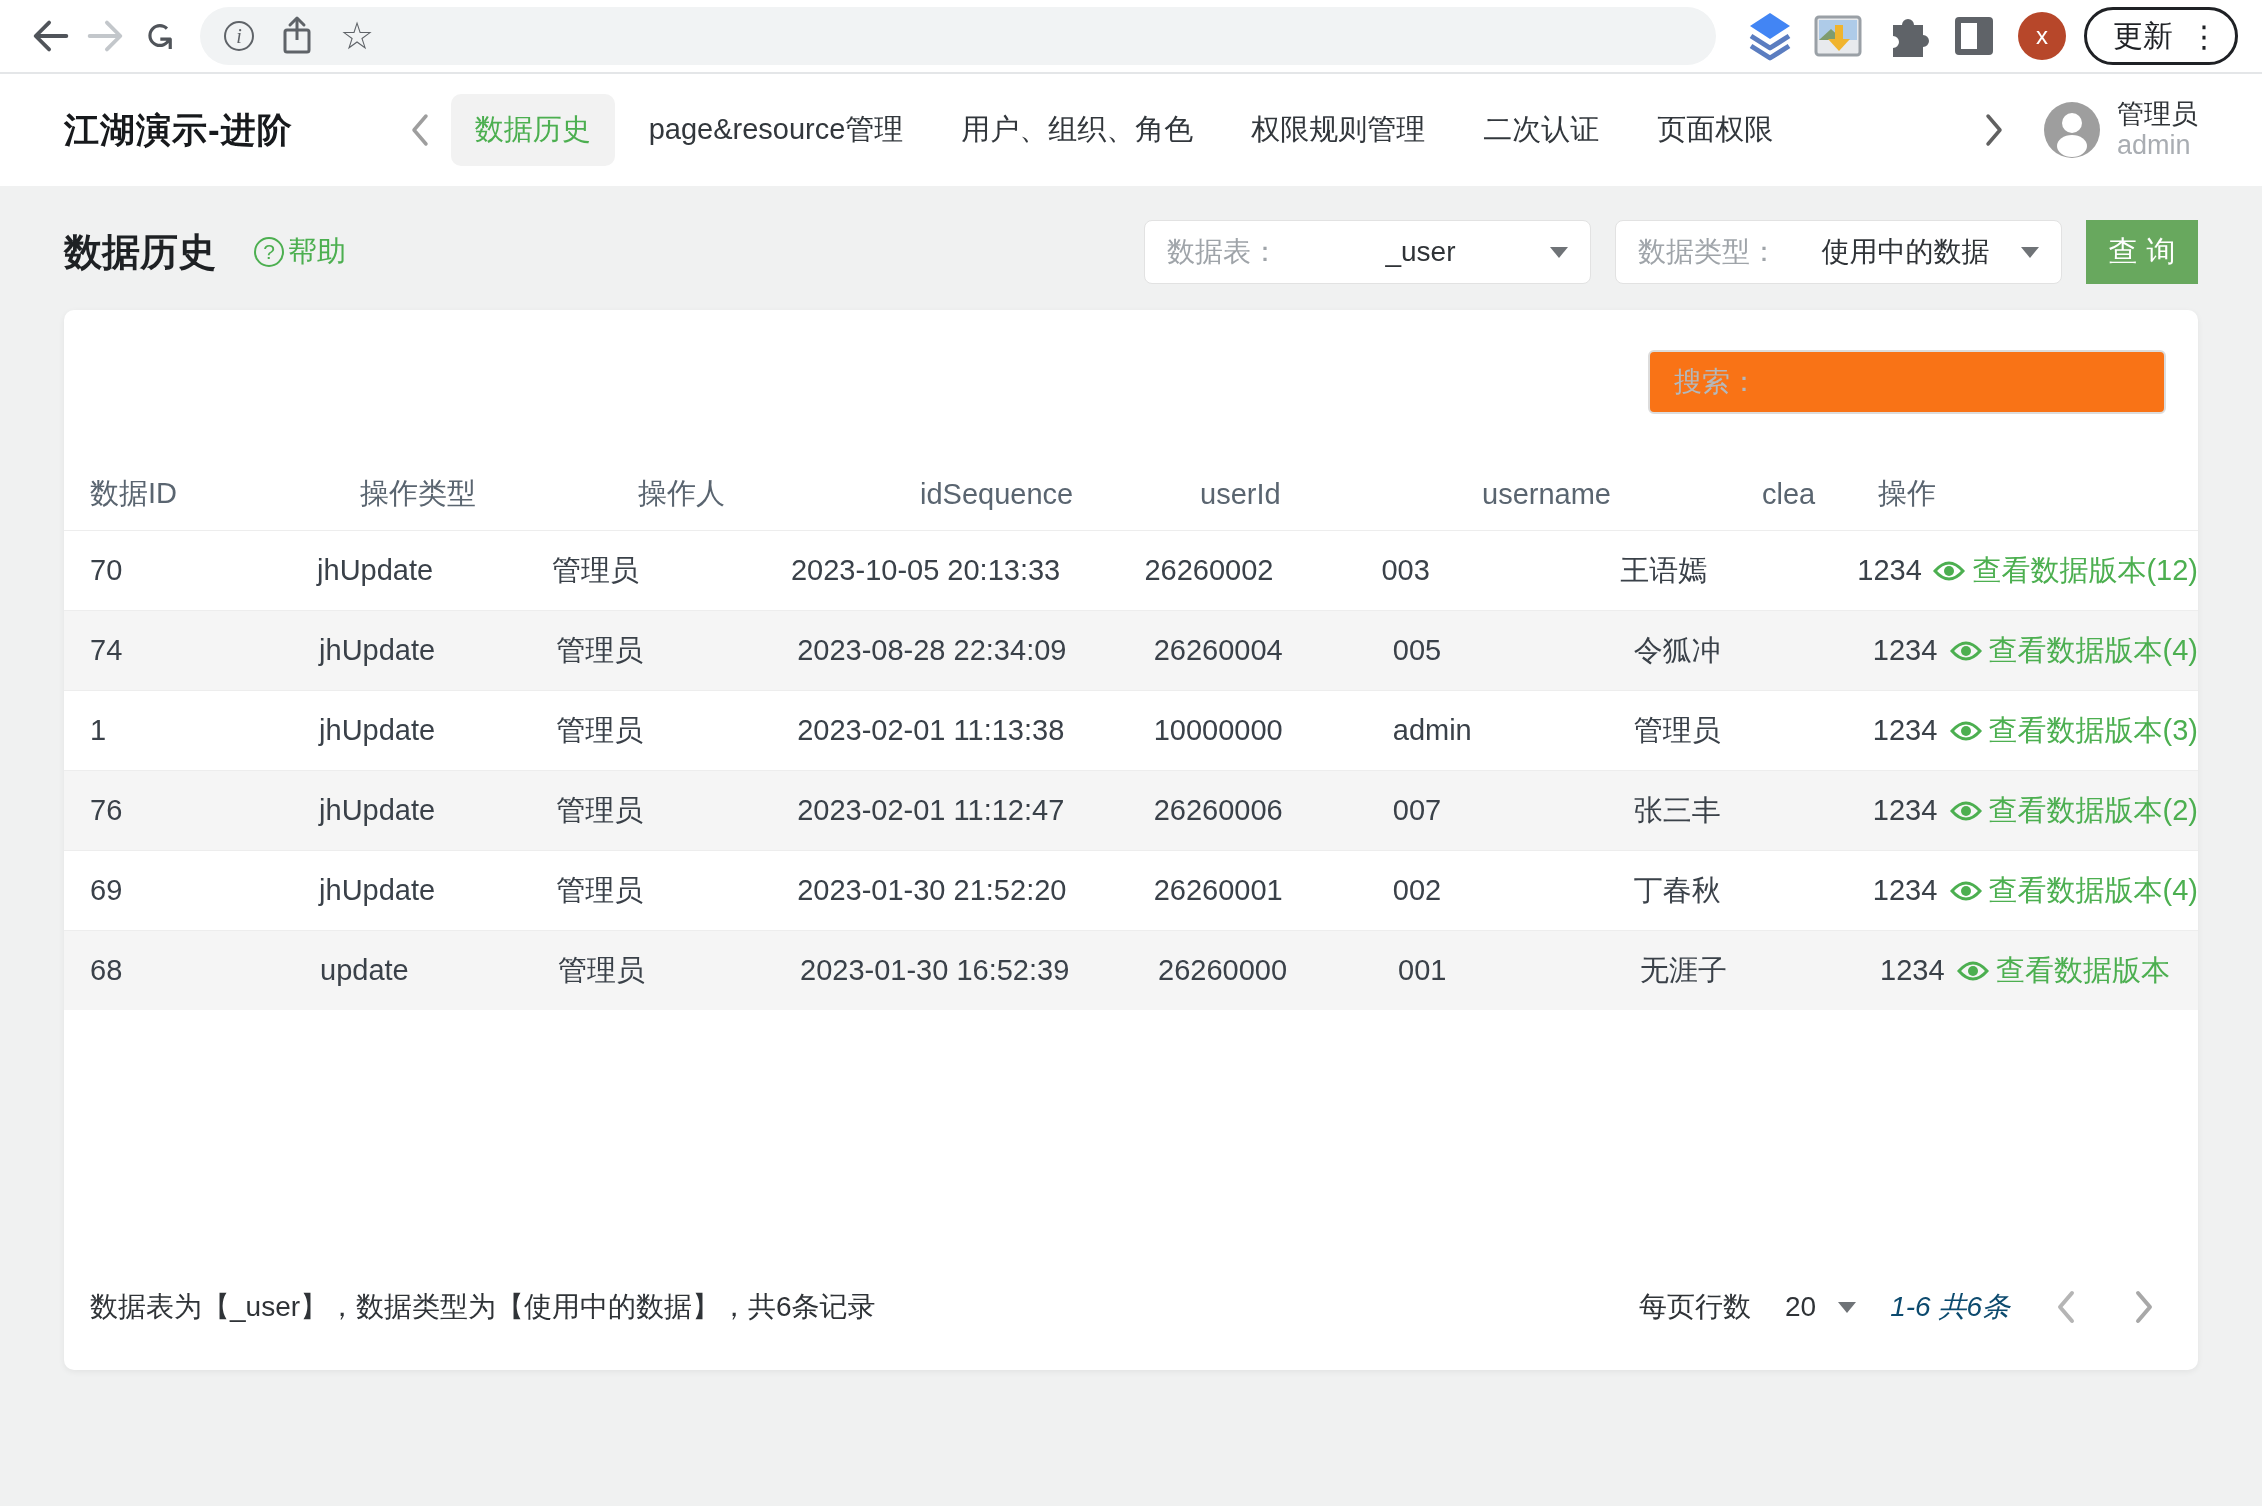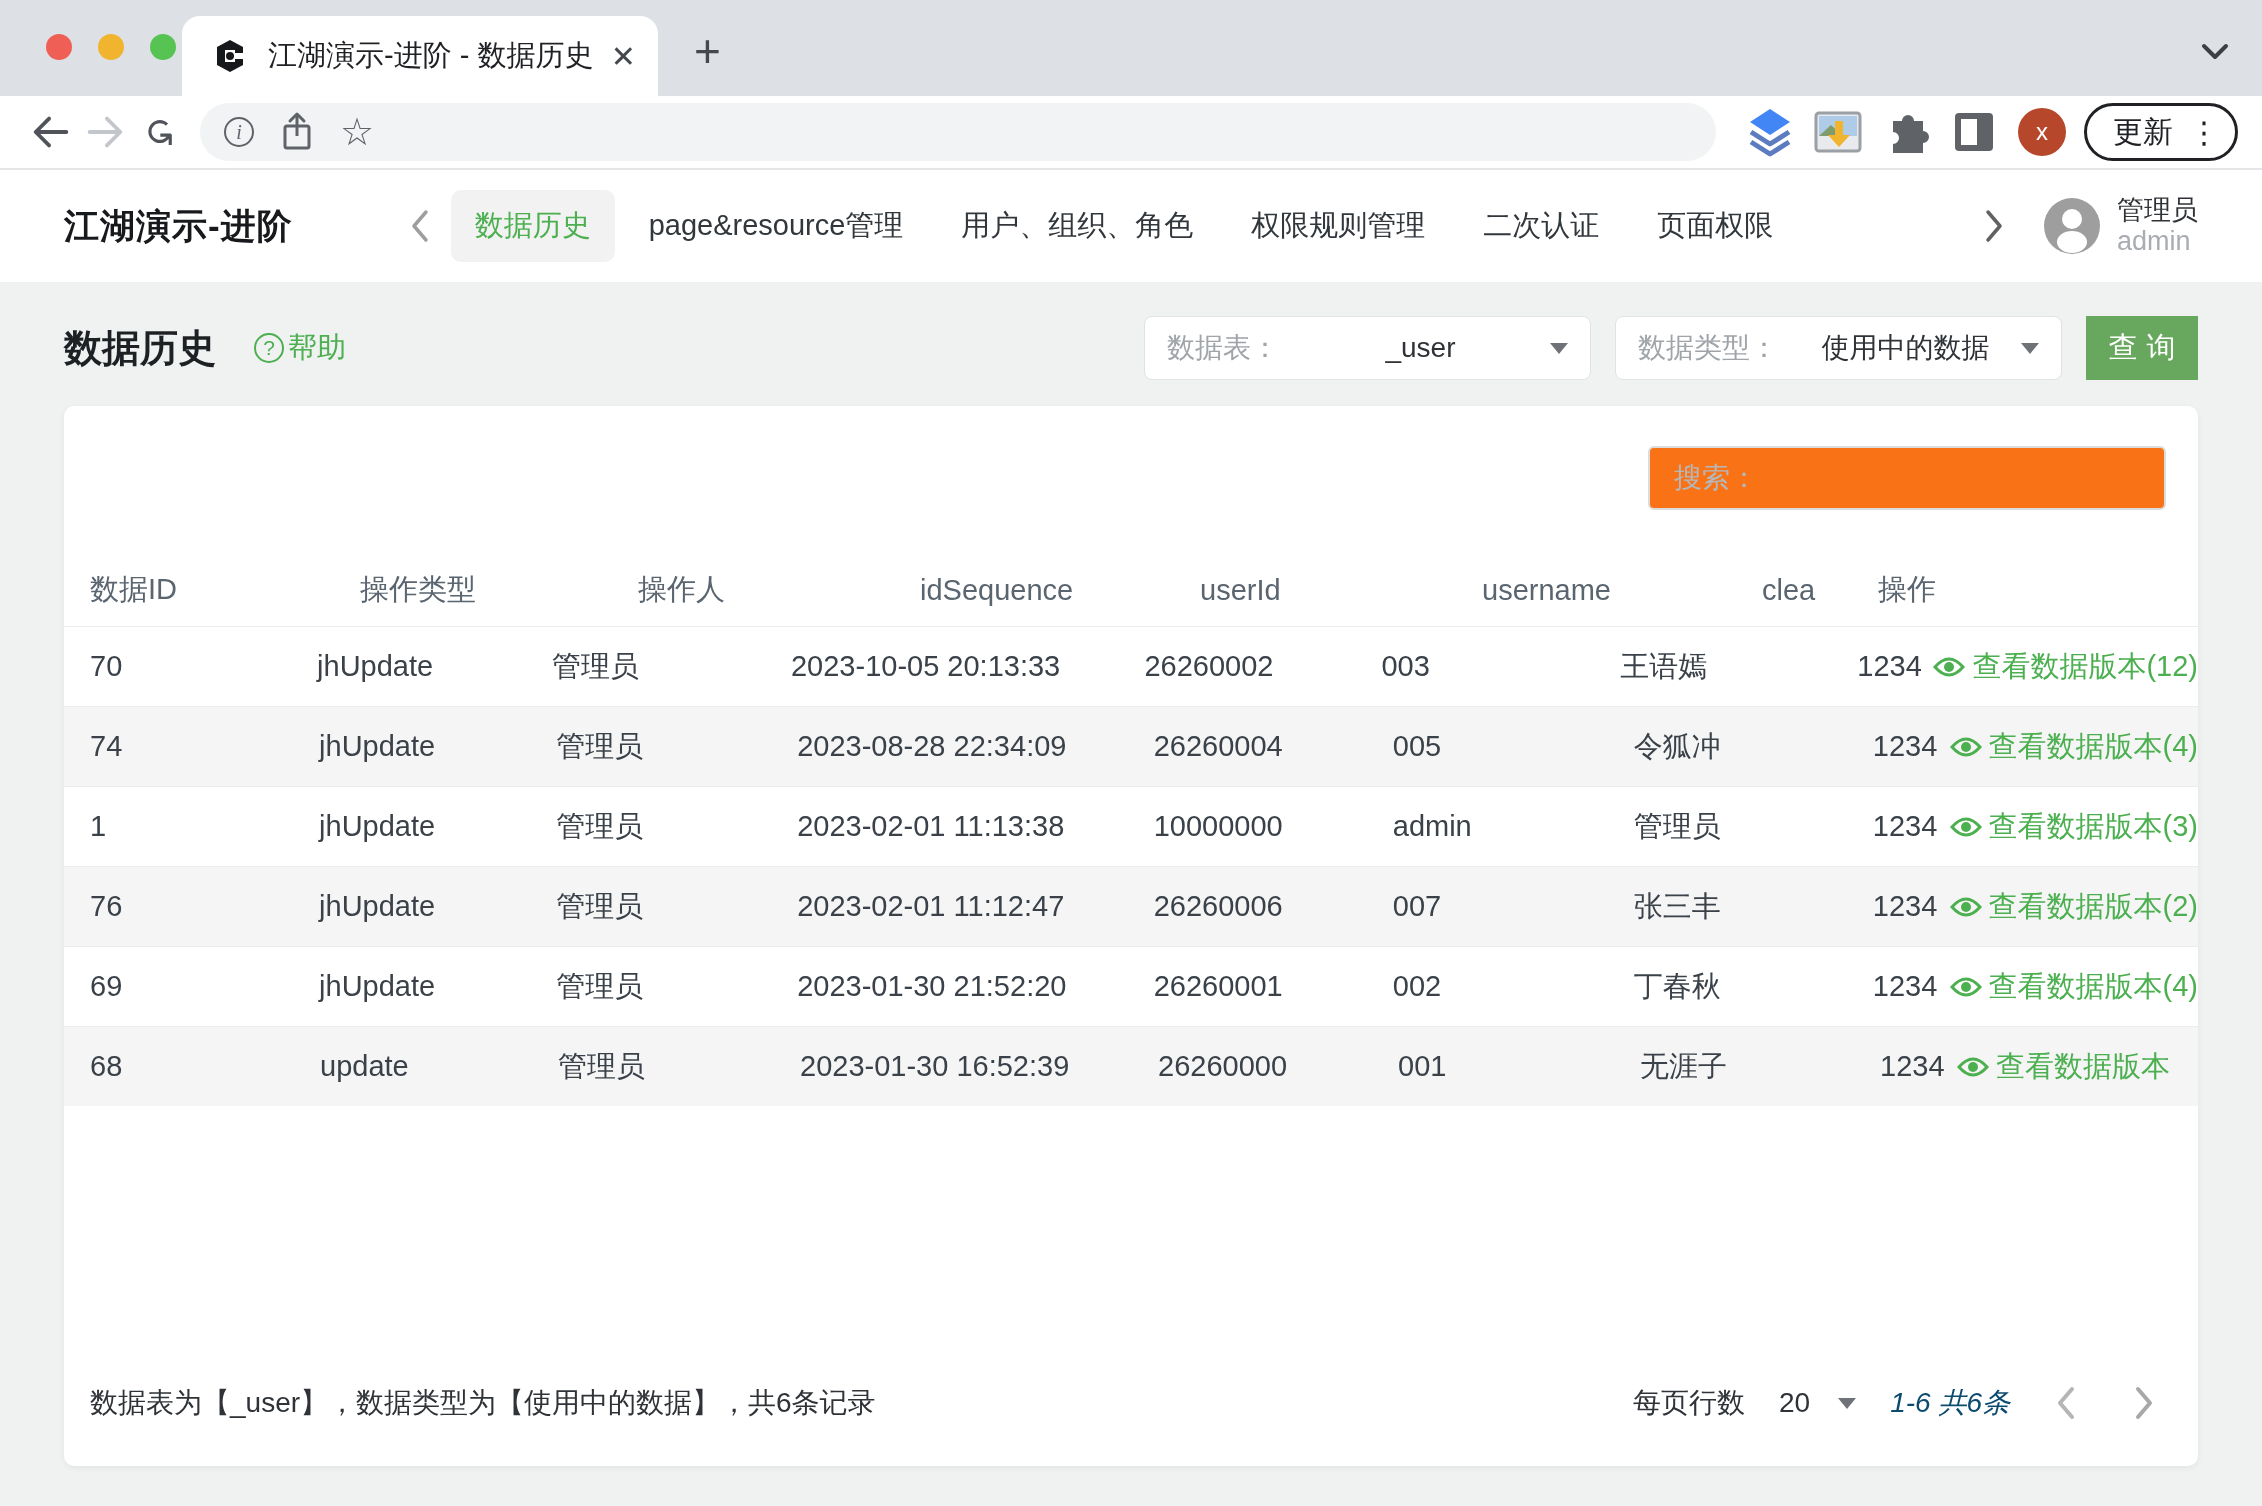--- a/index.html
+++ b/index.html
@@ -79,49 +79,30 @@
   .c4{width:240px;} .c5{width:242px;} .c6{width:240px;}
   .c7{width:66px; overflow:hidden;}
   .c8{flex:1; padding-left:10px;}
   .action-cell { display:flex; align-items:center; gap:6px; color:#4caf50; }
   .action-text { font-size:29px; color:#4caf50; }
 
   .card-footer { margin-top:auto; display:flex; align-items:center; padding:0 32px 30px 26px; height:96px; }
   .footer-summary { font-size:28px; color:#2f3337; }
   .pager { display:flex; align-items:center; gap:34px; }
   .pager-label { font-size:28px; color:#2f3337; }
-  .pager-size { display:flex; align-items:center; gap:28px; }
+  .pager-size { display:flex; align-items:center; gap:22px; }
   .pager-size-value { font-size:28px; color:#2f3337; }
   .pager-range { font-size:28px; color:#0c4a6e;font-style:italic; }
   .pg-btn { width:44px; height:44px; display:flex; align-items:center; justify-content:center; }
 </style>
 </head>
 <body>
 
 <div class="screen">
 
-  <div class="tabstrip">
-    <div class="traffic">
-      <div class="light red"></div>
-      <div class="light yellow"></div>
-      <div class="light green"></div>
-    </div>
-    <div class="tab">
-      <svg class="favicon" viewBox="0 0 36 36">
-        <path d="M18 2 L31 9 L31 15 L23 15 L23 12 L13 12 L13 24 L23 24 L23 21 L31 21 L31 27 L18 34 L5 27 L5 9 Z" fill="#16181b"></path>
-        <circle cx="18" cy="18" r="4" fill="#16181b"></circle>
-      </svg>
-      <span class="tab-title">江湖演示-进阶 - 数据历史</span>
-      <span class="tab-close">✕</span>
-    </div>
-    <span class="newtab">+</span>
-    <svg class="tabstrip-chevron" width="38" height="24" viewBox="0 0 38 24">
-      <polyline points="8,6 19,17 30,6" fill="none" stroke="#3c4043" stroke-width="4" stroke-linecap="round" stroke-linejoin="round"></polyline>
-    </svg>
-  </div>
 
   <div class="toolbar">
     <div class="navbtn">
       <svg width="46" height="46" viewBox="0 0 48 48">
           <line x1="10" y1="24" x2="40" y2="24" stroke="#50545a" stroke-width="4" stroke-linecap="round"></line>
           <polyline points="22,10 8,24 22,38" fill="none" stroke="#50545a" stroke-width="4" stroke-linecap="round" stroke-linejoin="round"></polyline>
         </svg>
     </div>
     <div class="navbtn">
       <svg width="46" height="46" viewBox="0 0 48 48">

